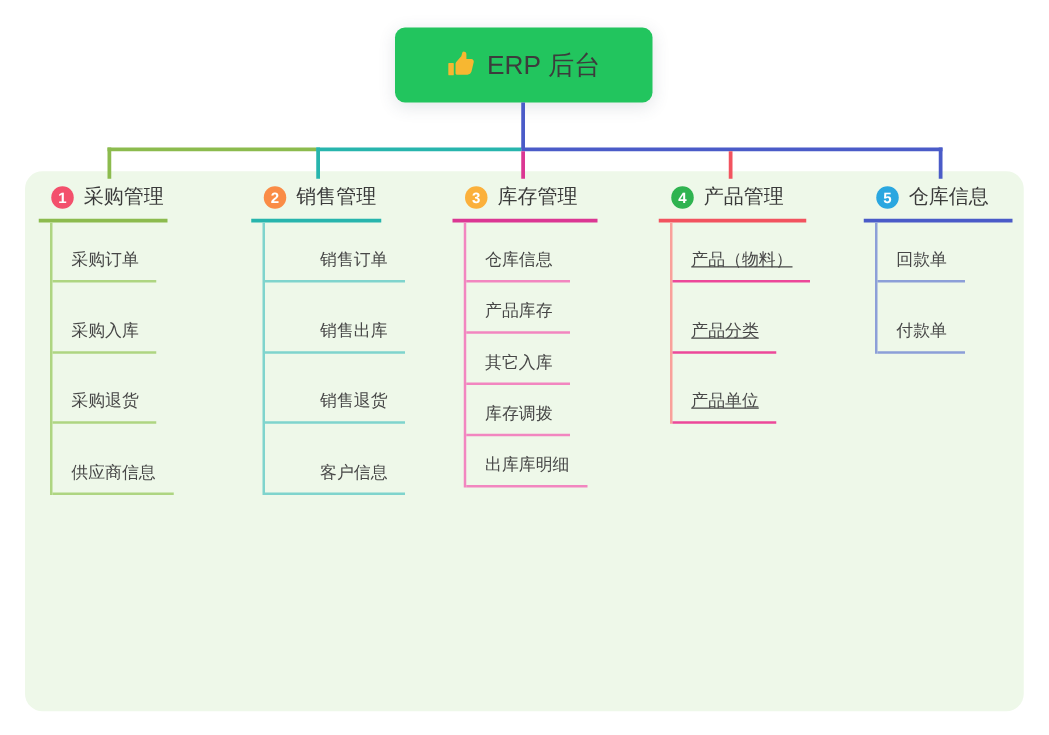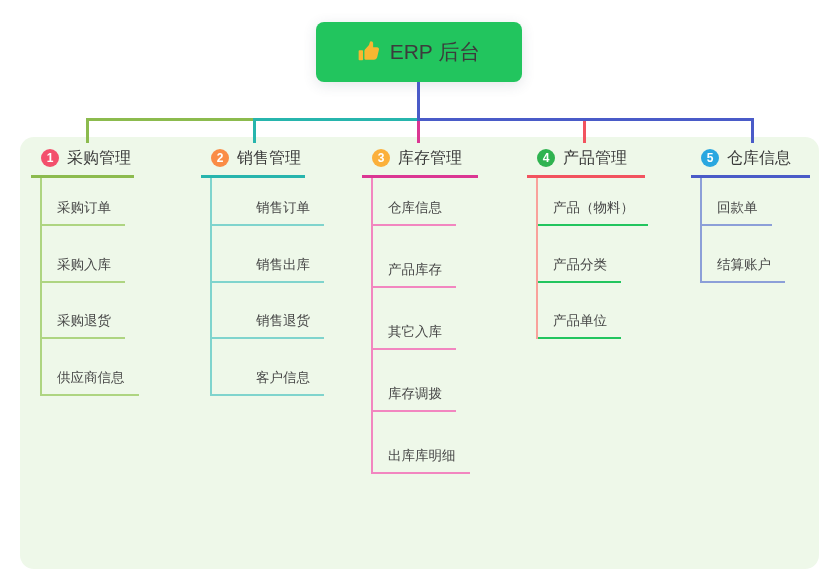--- a/index.html
+++ b/index.html
@@ -49,32 +49,32 @@
     display:inline-block;white-space:nowrap;
     padding:0 14px 7px 15px;
     font-size:13.5px;color:#474747;
   }
   
   .b1{left:31px;}  .b1 .branch-title{width:103px;border-bottom:3px solid #8cbb4e;}
   .b2{left:201px;} .b2 .branch-title{width:104px;border-bottom:3px solid #27b5ad;}
   .b3{left:362px;} .b3 .branch-title{width:116px;border-bottom:3px solid #db3793;}
   .b4{left:527px;} .b4 .branch-title{width:118px;border-bottom:3px solid #f2535f;}
   .b5{left:691px;} .b5 .branch-title{width:119px;border-bottom:3px solid #4a5bc8;}
-  .b3 .child{height:62px;}
+  .b3 .child{height:41px;}
   .child:first-child{height:48px;}
   .b3 .child:first-child{height:48px;}
   .b1 .branch-body{border-left:2px solid #aed581;}
   .b2 .branch-body{border-left:2px solid #7fd4cd;}
   .b3 .branch-body{border-left:2px solid #f286c0;}
   .b4 .branch-body{border-left:2px solid #f9a19b;}
   .b5 .branch-body{border-left:2px solid #8c9fd8;}
   .b1 .child-label{border-bottom:2px solid #aed581;}
   .b2 .child-label{border-bottom:2px solid #7fd4cd;padding-left:44px;}
   .b3 .child-label{border-bottom:2px solid #f286c0;}
-  .b4 .child-label{border-bottom:2px solid #22c55e;}
+  .b4 .child-label{border-bottom:2px solid #ec4899;text-decoration:underline;}
   .b5 .child-label{border-bottom:2px solid #8c9fd8;margin-top:23px;}
   .bg1{background:#f3506c;} .bg2{background:#fa8c46;}
   .bg3{background:#fbb03b;} .bg4{background:#2fb350;}
   .bg5{background:#2aa7e0;}
 </style>
 </head>
 <body>
 
 <div class="stage">
 
@@ -187,18 +187,18 @@
   <div class="branch b5">
     <div class="branch-title">
       <span class="badge bg5">5</span>
       <span>仓库信息</span>
     </div>
     <div class="branch-body">
       <div class="child">
           <span class="child-label">回款单</span>
         </div>
       <div class="child">
-          <span class="child-label">结算账户</span>
+          <span class="child-label">付款单</span>
         </div>
     </div>
   </div>
 
 </div>
 
 </body></html>

